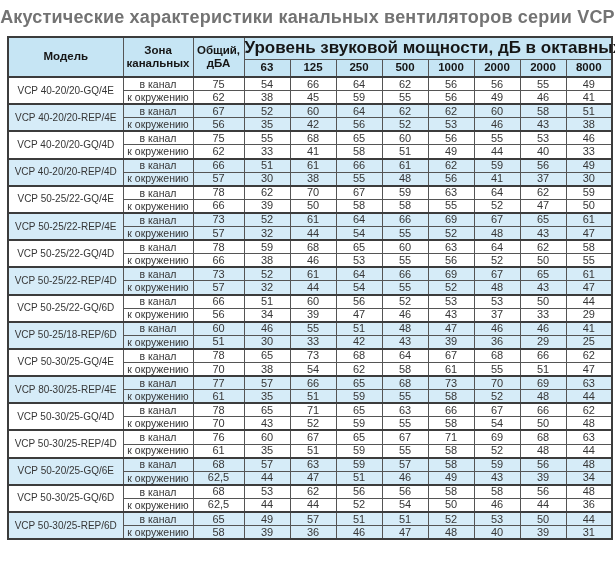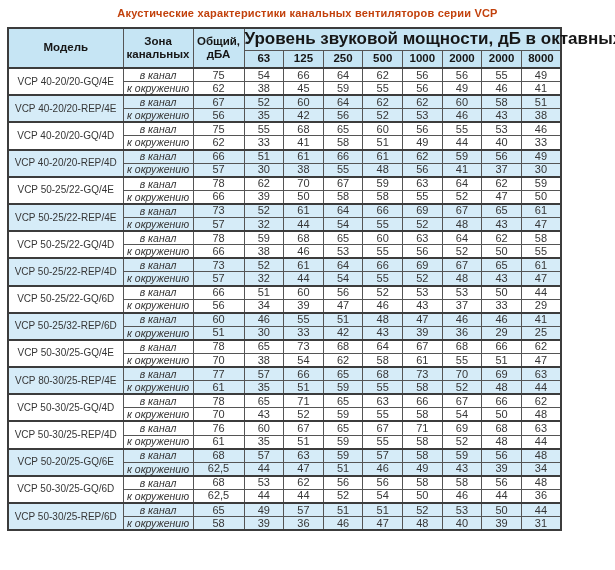--- a/index.html
+++ b/index.html
@@ -6,30 +6,30 @@
   html, body {
     margin: 0; padding: 0;
     width: 615px; height: 570px;
     background: #ffffff;
     font-family: "Liberation Sans", sans-serif;
   }
   .page { width: 615px; height: 570px; overflow: hidden; }
   .title {
     padding-top: 7px;
     text-align: center;
-    font-size: 11px;
+    font-size: 18px;
     font-weight: bold;
-    color: #c2410c;
+    color: #737373;
     letter-spacing: 0.2px;
   }
   table.acoustic {
     border-collapse: collapse;
     table-layout: fixed;
     margin: 8px 0 0 7px;
-    width: 555px;
+    width: 606px;
     border: 2px solid #3c3c3c;
   }
   col.c-model { width: 115px; }
   col.c-zone  { width: 70px; }
   col.c-total { width: 51px; }
   th, td {
     border: 1px solid #555555;
     text-align: center;
     vertical-align: middle;
     padding: 0;
@@ -45,21 +45,21 @@
   thead th.spl { font-size: 17px; white-space: nowrap; }
   thead tr.freq-header-row th { height: 18px; font-size: 11.5px; }
   tbody td {
     height: 13.6px;
     font-size: 11px;
     line-height: 1;
     color: #363636;
     background: #ffffff;
   }
   tbody td.model { font-size: 10px; }
-  tbody td.zone  { font-size: 10.5px; font-style: italic; }
+  tbody td.zone  { font-size: 10.5px; }
   tbody tr.shaded td { background: #d6ecf8; }
   tbody tr.group-start td { border-top: 2px solid #3c3c3c; }
 </style>
 </head>
 <body>
 
 <div class="page">
   <div class="title">Акустические характеристики канальных вентиляторов  серии VCP</div>
 
   <table class="acoustic">
@@ -314,21 +314,21 @@
           <td>34</td>
           <td>39</td>
           <td>47</td>
           <td>46</td>
           <td>43</td>
           <td>37</td>
           <td>33</td>
           <td>29</td>
         </tr>
         <tr class="shaded group-start">
-          <td rowspan="2" class="model">VCP 50-25/32-REP/6D</td>
+          <td rowspan="2" class="model">VCP 50-25/18-REP/6D</td>
           <td class="zone">в канал</td>
           <td>60</td>
           <td>46</td>
           <td>55</td>
           <td>51</td>
           <td>48</td>
           <td>47</td>
           <td>46</td>
           <td>46</td>
           <td>41</td>

